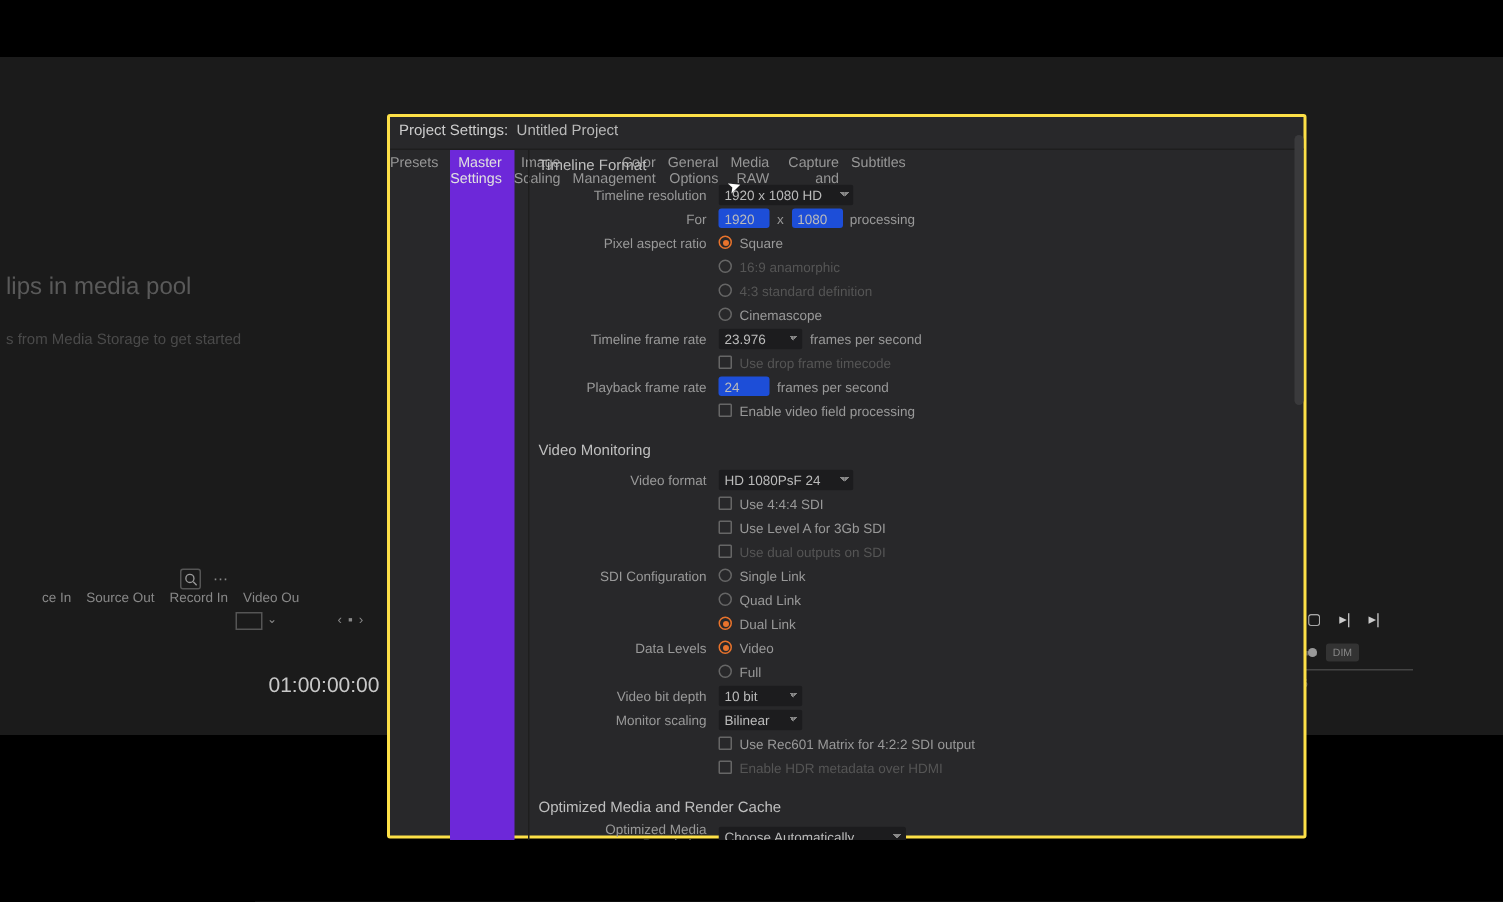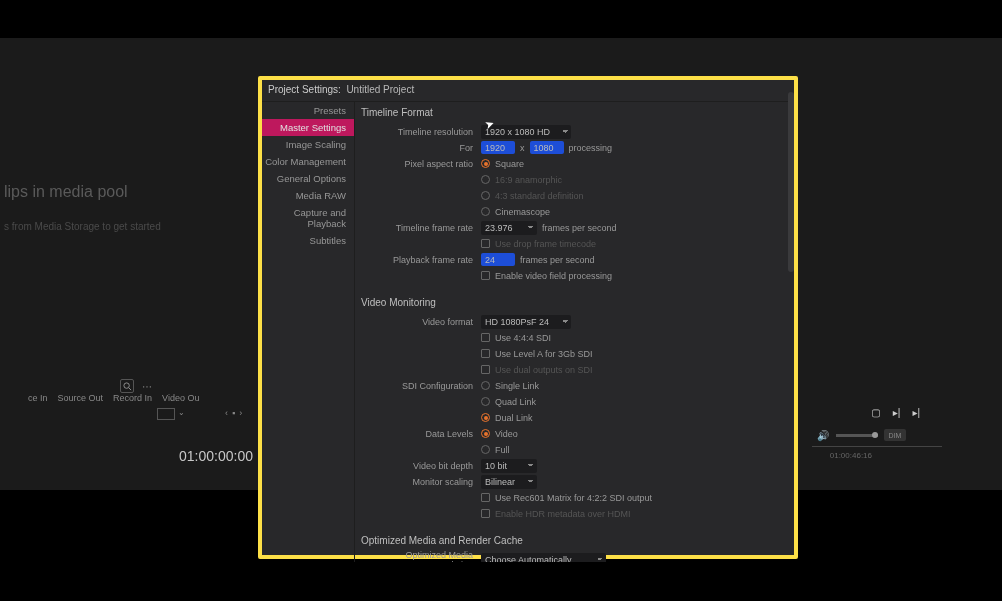--- a/index.html
+++ b/index.html
@@ -17,27 +17,27 @@
 .speaker{position:absolute;right:96px;top:391px;display:flex;align-items:center;gap:6px}
 .vol{width:42px;height:3px;background:#555;position:relative}
 .vol::after{content:"";position:absolute;right:0;top:-2px;width:6px;height:6px;background:#999;border-radius:50%}
 .dim{width:22px;height:12px;background:#333;border-radius:2px;font-size:7px;color:#888;display:flex;align-items:center;justify-content:center}
 .ruler{position:absolute;right:60px;top:408px;width:130px;height:1px;background:#444}
 .rulertxt{position:absolute;right:130px;top:413px;font-size:8px;color:#666}
 .nav-arrows{position:absolute;left:225px;top:370px;display:flex;gap:4px;font-size:9px;color:#888}
 .mode-box{position:absolute;left:157px;top:370px;width:18px;height:12px;border:1px solid #555}
 .mode-v{position:absolute;left:178px;top:370px;font-size:8px;color:#888}
 
-.dialog{position:absolute;left:258px;top:76px;width:540px;height:483px;background:#28282a;border:4px solid #fde047;border-radius:2px}
+.dialog{position:absolute;left:258px;top:76px;width:613px;height:483px;background:#28282a;border:2px solid #fde047;border-radius:2px}
 .dlg-title{font-size:10px;padding:4px 6px 6px;border-bottom:1px solid #1e1e1e}
 .dlg-title b{font-weight:500;color:#ccc}
 .cols{display:flex;height:460px}
-.sidebar{width:92px;display:flex;flex-direction:column}
+.sidebar{width:92px;display:flex;flex-direction:row}
 .sidebar div{text-align:right;padding:3px 8px 3px 0;font-size:9.5px;color:#979797;cursor:pointer}
-.sidebar div.active{background:#be185d;color:#e0e0e0}
+.sidebar div.active{background:#6d28d9;color:#e0e0e0}
 .content{flex:1;padding:0 10px 0 6px;overflow:hidden;border-left:1px solid #1e1e1e}
 .sect{font-size:10px;color:#bfbfbf;padding:4px 0 6px;margin-top:1px}
 .sect2{margin-top:10px}
 .row{display:flex;align-items:center;height:15px;margin-bottom:1px}
 .lab{width:120px;text-align:right;padding-right:8px;font-size:9px;color:#999}
 .ctrl{display:flex;align-items:center;gap:5px;font-size:9px;color:#999}
 .sel{background:#1c1c1e;border:none;color:#bbb;font-size:9px;padding:1px 18px 1px 4px;height:14px;position:relative;appearance:none;background-image:linear-gradient(45deg,transparent 50%,#888 50%),linear-gradient(135deg,#888 50%,transparent 50%);background-position:right 6px top 5px,right 3px top 5px;background-size:3px 3px;background-repeat:no-repeat;border-radius:2px}
 .sel.w90{width:90px}
 .sel.w56{width:56px}
 .sel.w125{width:125px}

